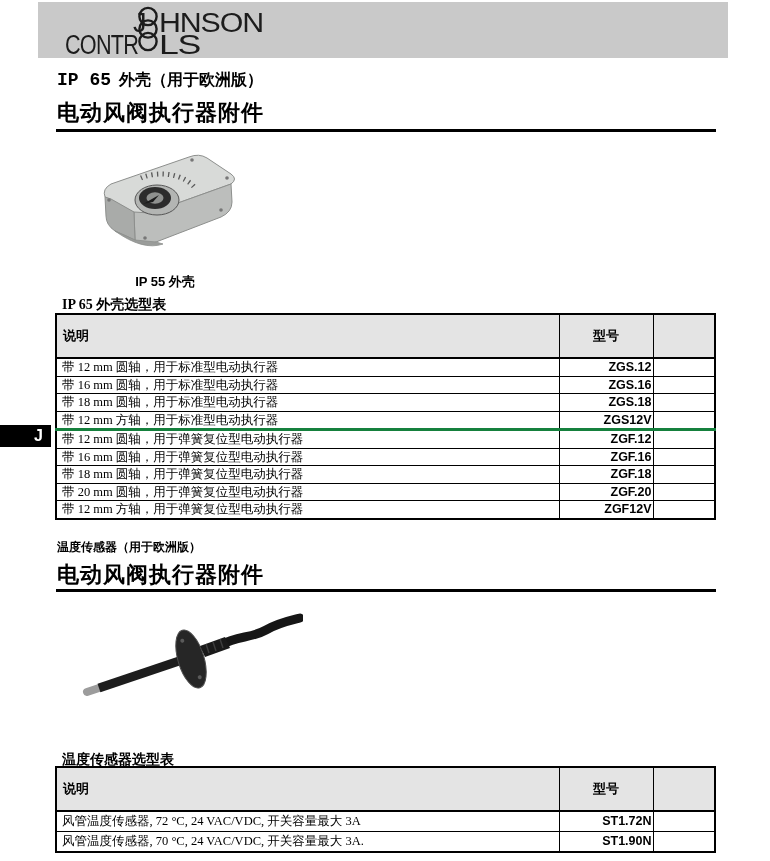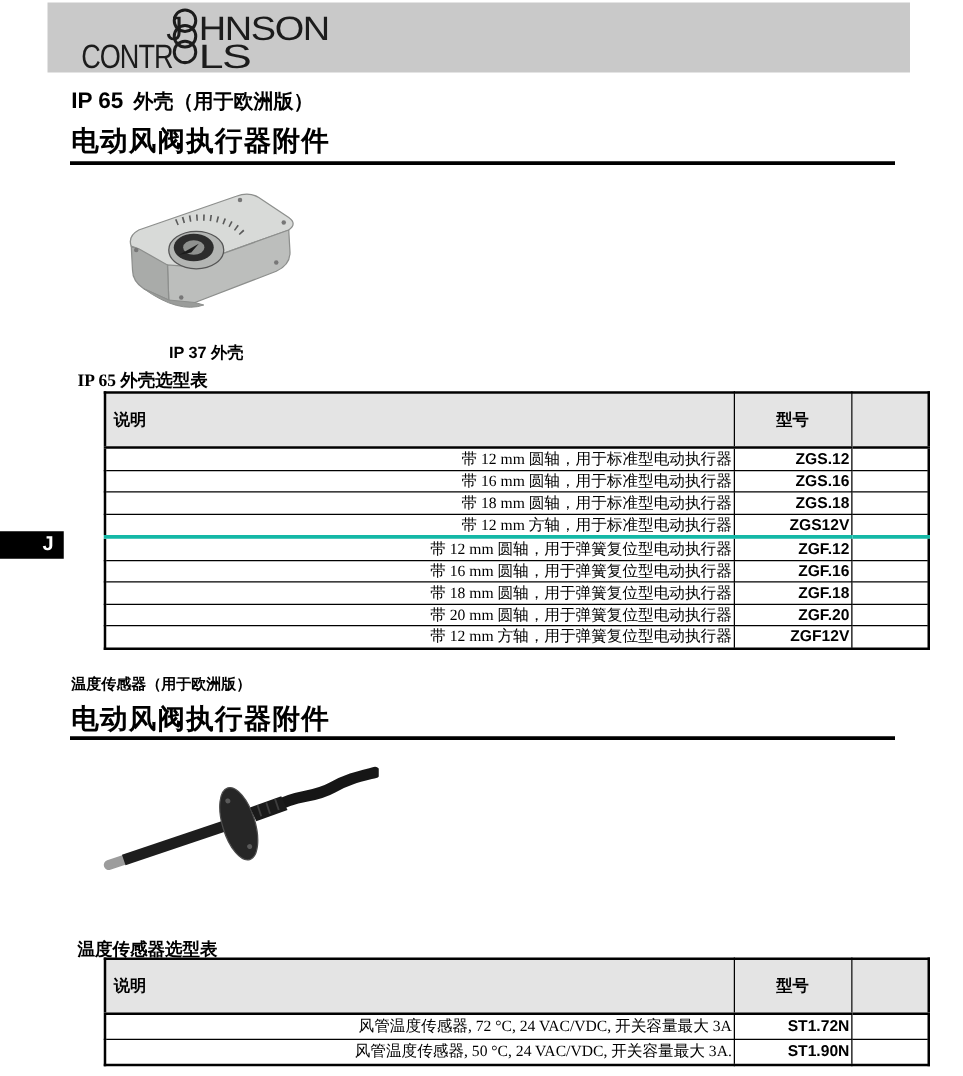--- a/index.html
+++ b/index.html
@@ -9,56 +9,56 @@
     font-family:"Liberation Serif", serif;
   }
   .abs{position:absolute;}
 
   
   .banner{left:38px;top:2px;width:690px;height:56px;background:#c9c9c9;}
   .banner svg text{font-family:"Liberation Sans", sans-serif;fill:#1c1c1c;}
 
   
   .kicker{left:57px;white-space:nowrap;}
-  .kicker .lat{font-family:Liberation Sans, sans-serif;font-weight:bold;font-size:18px;}
+  .kicker .lat{font-family:Liberation Mono, monospace;font-weight:bold;font-size:18px;}
   .kicker .cn{font-weight:bold;font-size:16px;margin-left:4px;}
   .kicker1{top:70px;}
   .kicker2{top:539px;font-weight:bold;font-size:12px;}
   .sec-title{left:57px;font-weight:bold;font-size:22px;letter-spacing:1px;white-space:nowrap;}
   .title1{top:98px;}
   .title2{top:560px;}
   .rule{left:56px;width:660px;height:3px;background:#000;}
   .rule1{top:129px;}
   .rule2{top:589px;}
 
   
   .caption{text-align:center;font-weight:bold;font-size:13px;font-family:"Liberation Sans", sans-serif;}
   .caption1{left:95px;top:273px;width:140px;}
   .caption2{left:110px;top:729px;width:112px;margin-top:47px;}
   .tbl-label{left:62px;font-weight:bold;font-size:14px;}
   .tbl-label1{top:296px;}
   .tbl-label2{top:751px;}
 
   
-  table.sel{border-collapse:collapse;table-layout:fixed;width:659px;border:2px solid #000;margin-left:28px;}
-  table.sel th,table.sel td{border:1px solid #000;overflow:hidden;white-space:nowrap;text-align:right;}
+  table.sel{border-collapse:collapse;table-layout:fixed;width:659px;border:2px solid #000;}
+  table.sel th,table.sel td{border:1px solid #000;overflow:hidden;white-space:nowrap;}
   table.sel thead th{
     background:#e4e4e4;border-bottom:2px solid #000;
     font-size:13px;font-weight:bold;height:40px;
   }
   table.sel thead th.h-desc{text-align:left;padding-left:6px;}
   table.sel thead th.h-model{text-align:center;}
   table.sel tbody td{font-size:12.5px;vertical-align:middle;}
   table.sel tbody td.c-desc{padding-left:5px;}
   table.sel tbody td.c-model{
     font-family:"Liberation Sans", sans-serif;font-weight:bold;text-align:right;font-size:12.5px;
   }
   .table1{left:55px;top:313px;}
   .table1 tbody td{height:14.5px;line-height:14.5px;}
-  .table1 tr.group-start td{border-top:3px solid #14b8a6;}
+  .table1 tr.group-start td{border-top:3px solid #15803d;}
   .table2{left:55px;top:766px;}
   .table2 tbody td{height:17px;line-height:17px;}
 
   
   .j-tab{
     left:0;top:425px;width:51px;height:22px;background:#000;color:#fff;
     font-family:"Liberation Sans", sans-serif;font-weight:bold;font-size:16px;
     line-height:22px;text-align:right;padding-right:8px;box-sizing:border-box;
   }
 </style>
@@ -106,21 +106,21 @@
     <ellipse cx="62" cy="48" rx="8.5" ry="5.8" fill="#8f918f"></ellipse>
     <path d="M50,54 L66,45 L60,52 Z" fill="#1c1c1c"></path>
 
     <circle cx="16" cy="50" r="1.8" fill="#777"></circle>
     <circle cx="99" cy="10" r="1.8" fill="#777"></circle>
     <circle cx="134" cy="28" r="1.8" fill="#777"></circle>
     <circle cx="52" cy="88" r="1.8" fill="#777"></circle>
     <circle cx="128" cy="60" r="1.8" fill="#777"></circle>
   </svg>
 </div>
-<div class="abs caption caption1">IP 37 外壳</div>
+<div class="abs caption caption1">IP 55 外壳</div>
 <div class="abs tbl-label tbl-label1">IP 65 外壳选型表</div>
 
 <table class="abs sel table1">
   <colgroup>
       <col style="width:503px">
       <col style="width:94px">
       <col style="width:62px">
     </colgroup>
   <thead>
     <tr>
@@ -223,18 +223,18 @@
       <th class="h-blank"></th>
     </tr>
   </thead>
   <tbody>
     <tr>
       <td class="c-desc">风管温度传感器, 72 °C, 24 VAC/VDC, 开关容量最大 3A</td>
       <td class="c-model">ST1.72N</td>
       <td class="c-blank"></td>
     </tr>
     <tr>
-      <td class="c-desc">风管温度传感器, 50 °C, 24 VAC/VDC, 开关容量最大 3A.</td>
+      <td class="c-desc">风管温度传感器, 70 °C, 24 VAC/VDC, 开关容量最大 3A.</td>
       <td class="c-model">ST1.90N</td>
       <td class="c-blank"></td>
     </tr>
   </tbody>
 </table>
 
 </body></html>

